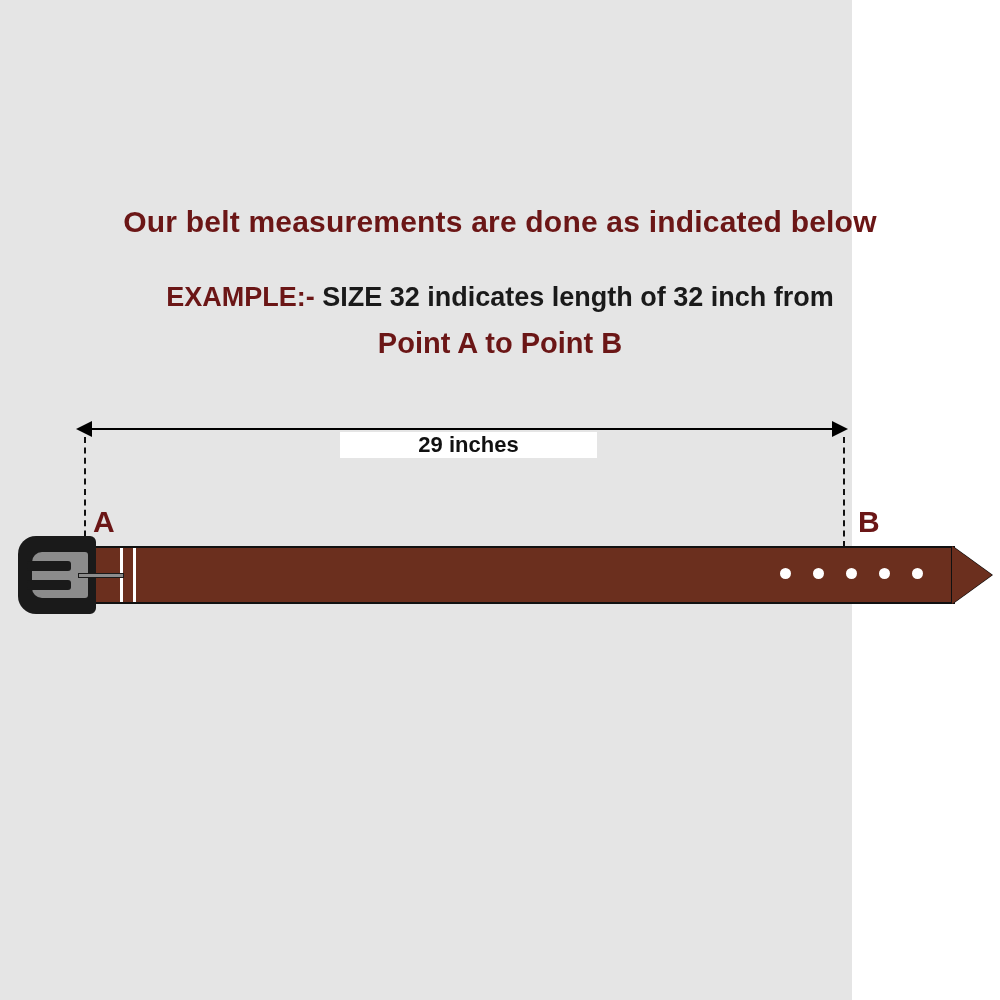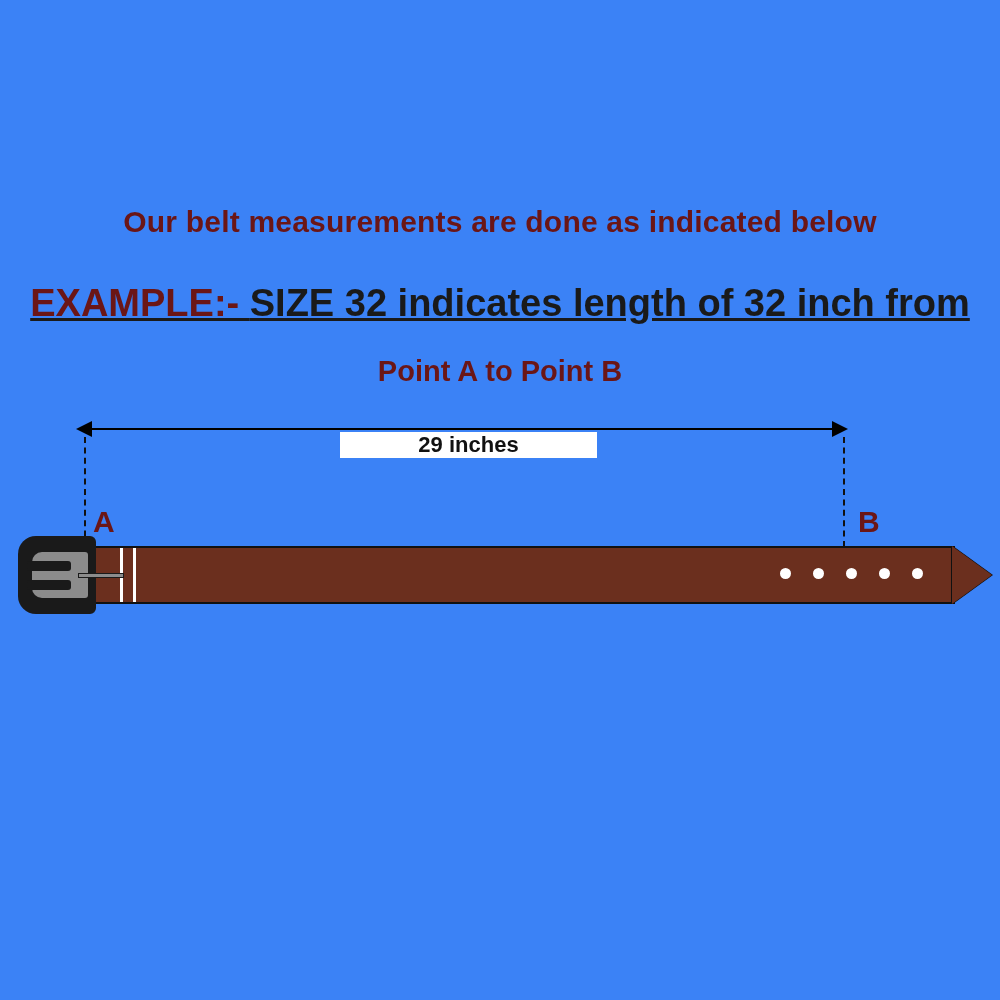--- a/index.html
+++ b/index.html
@@ -8,23 +8,23 @@
     background: #ffffff;
   }
   body {
     width: 1000px;
     height: 1000px;
     font-family: "Liberation Sans", sans-serif;
     overflow: hidden;
   }
   #page {
     position: relative;
-    width: 1000px;
+    width: 852px;
     height: 1000px;
-    background: #3b82f6;
+    background: #e5e5e5;
   }
 
   
   .heading-1 {
     position: absolute;
     left: 0;
     top: 205px;
     width: 1000px;
     text-align: center;
     font-size: 30px;
@@ -32,40 +32,38 @@
     color: #6b1616;
     letter-spacing: 0.2px;
     white-space: nowrap;
   }
   .heading-2 {
     position: absolute;
     left: 0;
     top: 282px;
     width: 1000px;
     text-align: center;
-    font-size: 38px;
+    font-size: 27px;
     font-weight: bold;
     color: #1a1a1a;
     white-space: nowrap;
-    text-decoration: underline;
   }
   .heading-2 .accent {
     color: #6b1616;
   }
   .heading-3 {
     position: absolute;
     left: 0;
     top: 327px;
     width: 1000px;
     text-align: center;
     font-size: 29px;
     font-weight: bold;
     color: #6b1616;
     white-space: nowrap;
-    margin-top: 28px;
   }
 
   
   .measure-line {
     position: absolute;
     left: 82px;
     top: 428px;
     width: 760px;
     height: 2px;
     background: #000000;

